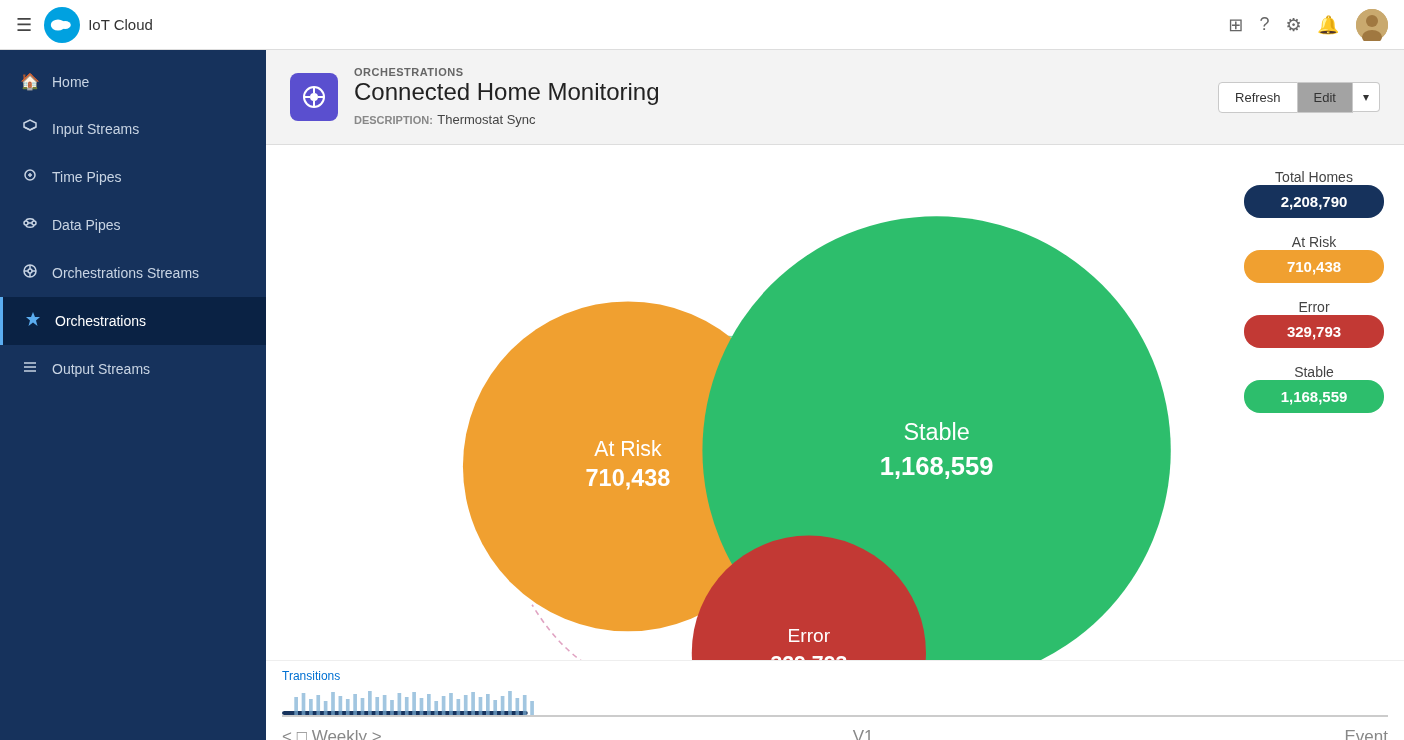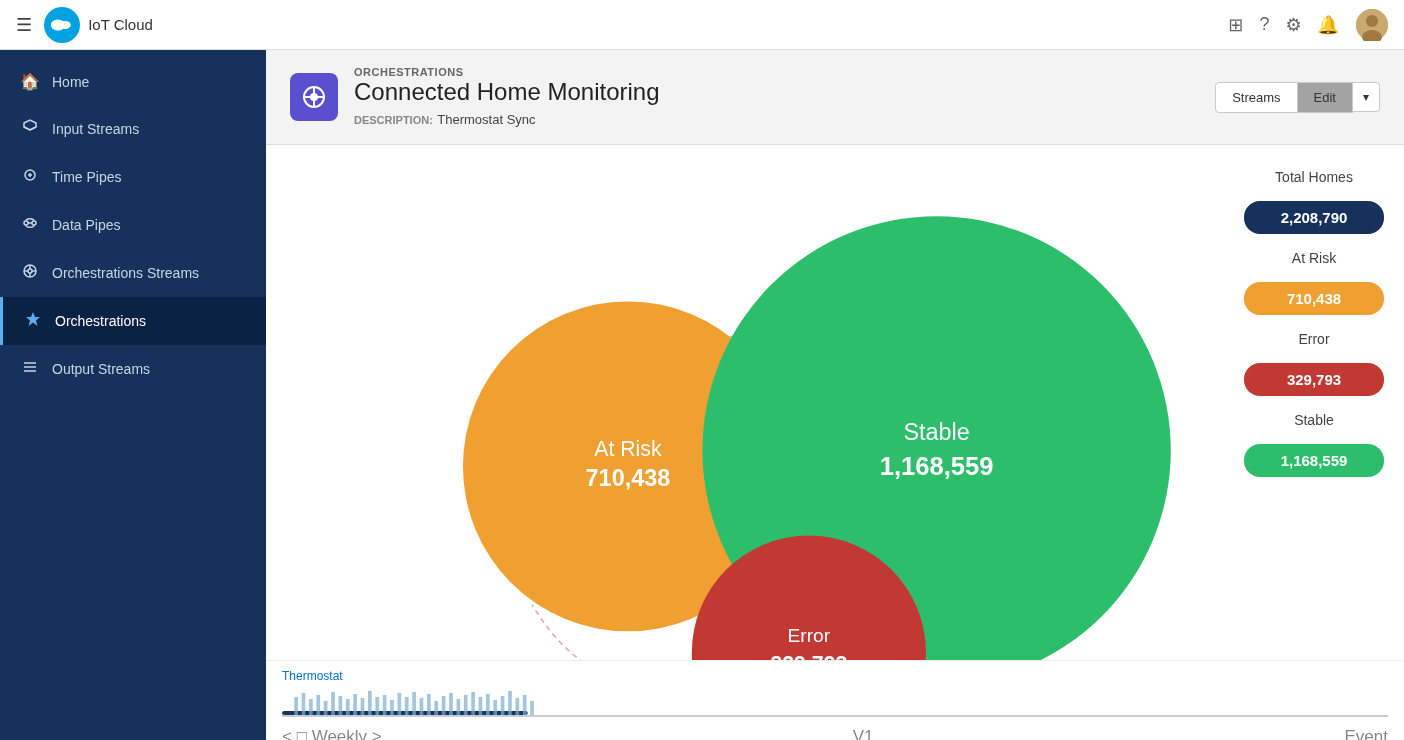--- a/index.html
+++ b/index.html
@@ -143,21 +143,21 @@
 
     
     .stats-panel {
       width: 180px;
       padding: 24px 20px;
       display: flex;
       flex-direction: column;
       gap: 16px;
       flex-shrink: 0;
     }
-    .stat-group { display: flex; flex-direction: column; align-items: center; gap: 16px; }
+    .stat-group { display: flex; flex-direction: column; align-items: center; gap: 0; }
     .stat-label { font-size: 14px; color: #444; font-weight: 400; text-align: center; }
     .stat-value {
       width: 140px;
       padding: 8px 12px;
       border-radius: 16px;
       text-align: center;
       font-size: 15px;
       font-weight: 600;
       color: white;
     }
@@ -293,21 +293,21 @@
         <div class="header-text-block">
           <div class="header-label">ORCHESTRATIONS</div>
           <div class="header-title">Connected Home Monitoring</div>
           <div class="header-description">
             <span class="header-desc-label">DESCRIPTION:</span>
             <span class="header-desc-value">Thermostat Sync</span>
           </div>
         </div>
       </div>
       <div class="header-actions">
-        <button class="btn-refresh">Streams</button>
+        <button class="btn-refresh">Refresh</button>
         <button class="btn-edit">Edit</button>
         <button class="btn-dropdown">▾</button>
       </div>
     </div>
 
     <div class="viz-area">
 
       <div class="bubble-chart">
         <svg class="bubble-svg" viewBox="0 0 900 480" preserveAspectRatio="xMidYMid meet">
 
@@ -345,21 +345,21 @@
           <div class="stat-value error">329,793</div>
         </div>
         <div class="stat-group">
           <span class="stat-label">Stable</span>
           <div class="stat-value stable">1,168,559</div>
         </div>
       </div>
     </div>
 
     <div class="timeline-area">
-      <span class="timeline-label">Thermostat</span>
+      <span class="timeline-label">Transitions</span>
       <div class="timeline-chart">
         <svg width="100%" height="32" viewBox="0 0 900 32" preserveAspectRatio="none">
 
           <rect x="0" y="28" width="900" height="2" fill="#ccc"></rect>
           <rect x="0" y="24" width="200" height="4" fill="#16325c" rx="2"></rect>
 
           <g fill="#7bafd4" opacity="0.7">
             <rect x="10" y="10" width="3" height="18"></rect>
             <rect x="16" y="6" width="3" height="22"></rect>
             <rect x="22" y="12" width="3" height="16"></rect>

